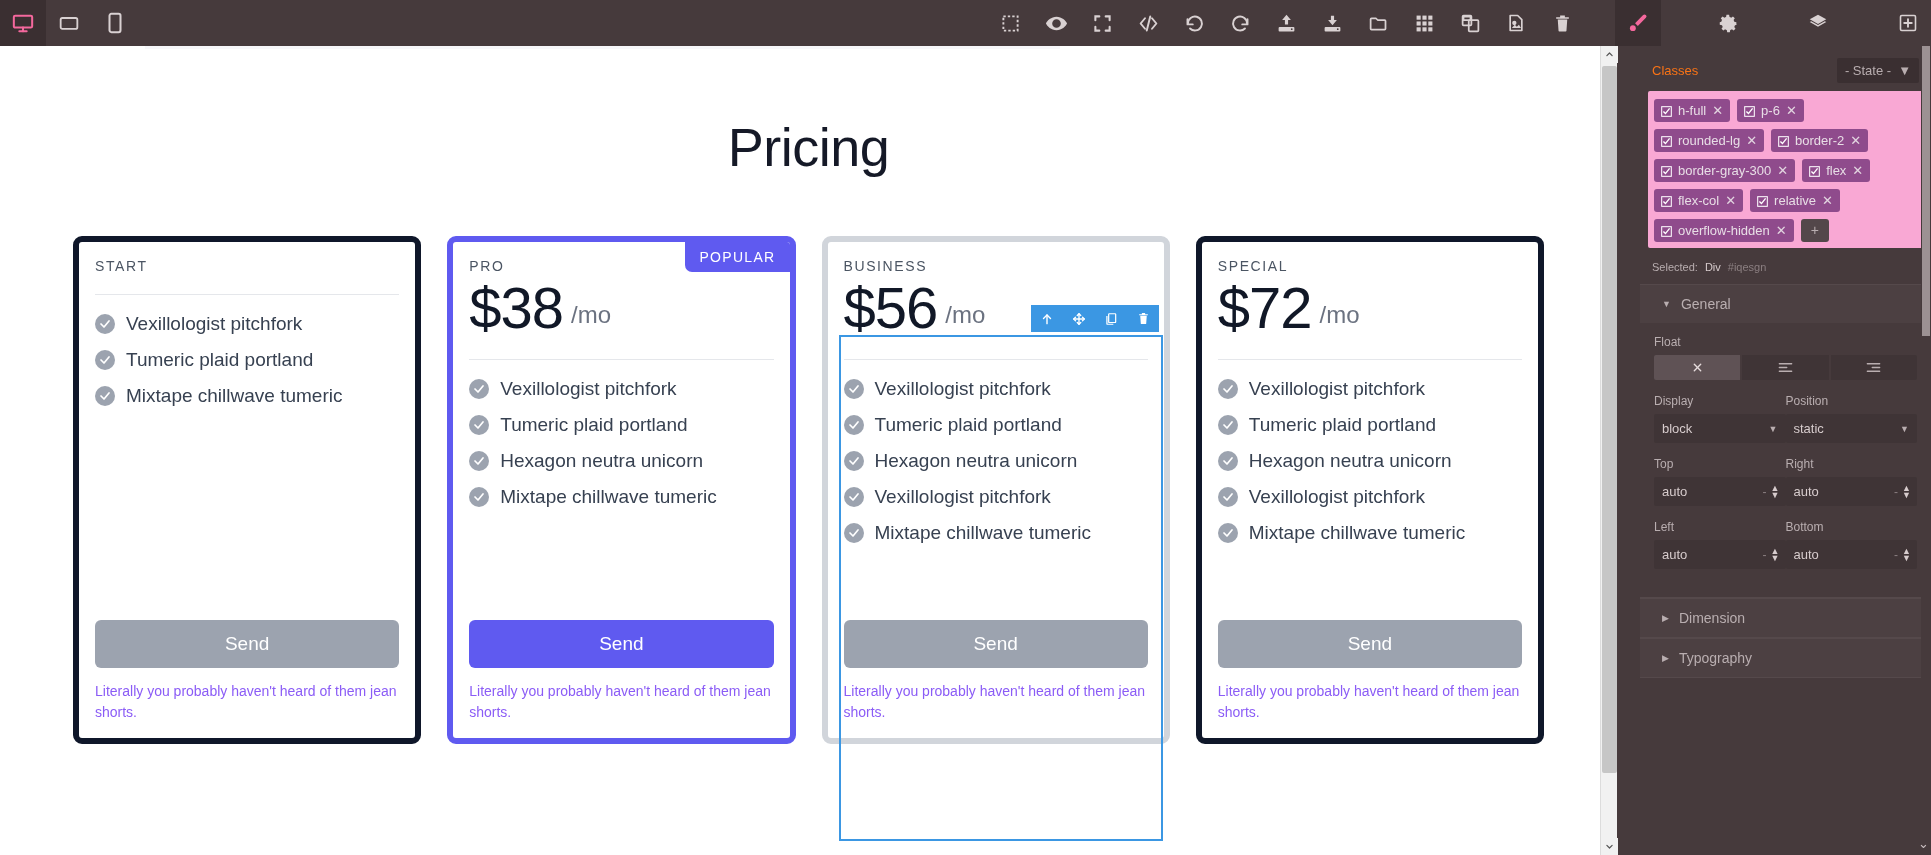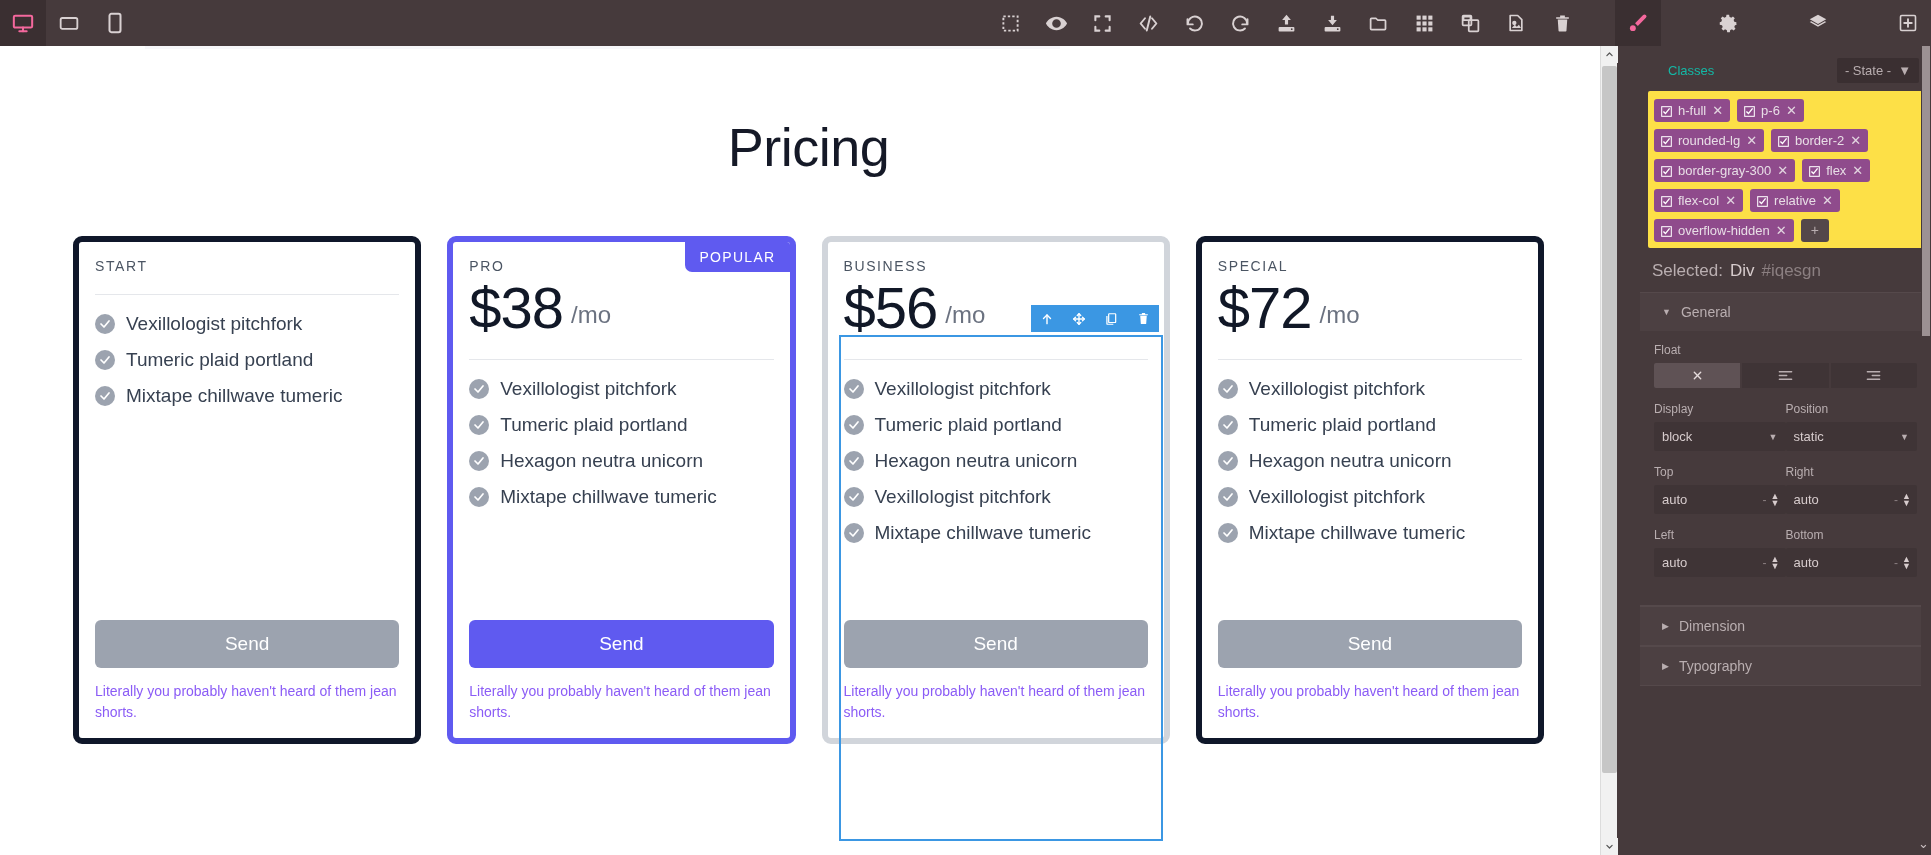--- a/index.html
+++ b/index.html
@@ -187,51 +187,51 @@
     background: #463a3c;
     display: flex; flex-direction: column;
     position: relative;
     overflow: hidden;
   }
   .rp-section-classes { background: #463a3c; }
   .rp-head {
     display: flex; align-items: center; justify-content: space-between;
     padding: 12px 12px 8px 12px;
   }
-  .rp-head-label { color: #14b8a6; font-size: 13px; margin-left: 16px; }
+  .rp-head-label { color: #f97316; font-size: 13px; }
   .state-select {
     background: #3a2f31; color: #b9aeb0;
     border: none; border-radius: 2px;
     font-size: 13px; font-family: inherit;
     padding: 5px 8px;
     display: flex; align-items: flex-end; gap: 7px;
     cursor: pointer;
   }
   .chips {
-    background: #fde047;
+    background: #f9a8d4;
     margin: 0 8px; padding: 8px 6px 6px 6px;
     border-radius: 2px;
     display: flex; flex-wrap: wrap; gap: 7px;
   }
   .chip {
     background: #8f4b8c; color: #e8dee6;
     border-radius: 3px; font-size: 13px;
     padding: 4px 7px;
     display: flex; align-items: center; gap: 6px;
     cursor: pointer; white-space: nowrap;
   }
   .chip .cb { width: 11px; height: 11px; flex: 0 0 11px; }
   .chip .x { font-size: 13px; opacity: .95; }
   .chip-add {
     background: #53474a; color: #b9aeb0;
     border-radius: 3px; font-size: 14px;
     padding: 3px 10px; cursor: pointer;
   }
   .selected-line {
-    color: #b9aeb0; font-size: 17px;
+    color: #b9aeb0; font-size: 11px;
     padding: 13px 12px 11px 12px;
     display: flex; gap: 7px;
   }
   .selected-line .sel-key { color: #b9aeb0; }
   .selected-line .sel-tag { color: #d7cccd; }
   .selected-line .sel-id { color: #8b7f81; }
 
   .sector {
     border-top: 1px solid #55494b;
     border-bottom: 1px solid #55494b;

